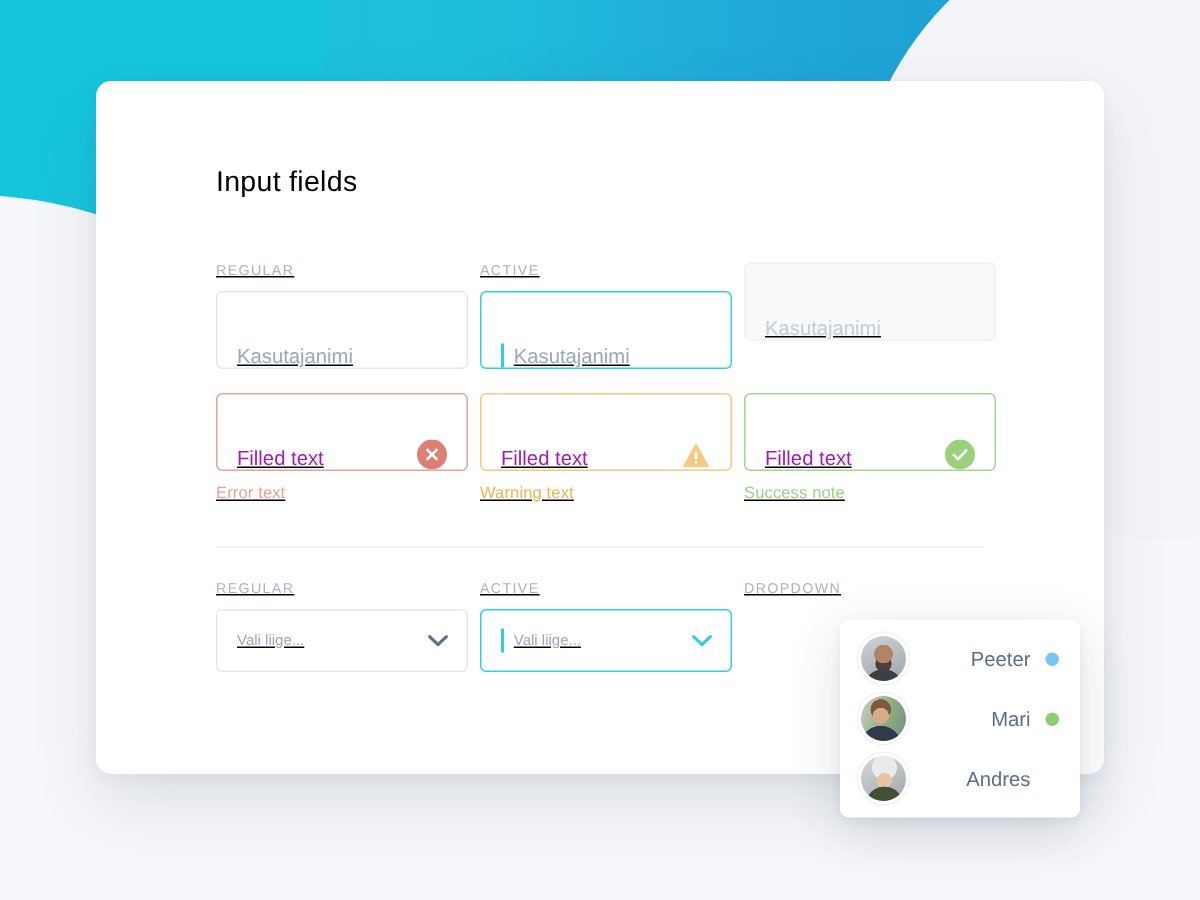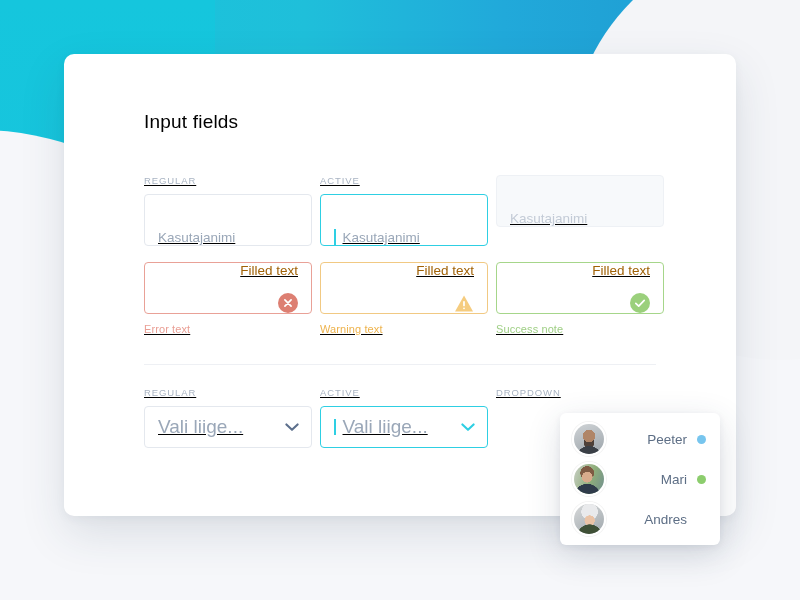--- a/index.html
+++ b/index.html
@@ -148,21 +148,21 @@
   }
   .input.active {
     border-color: #2ecfe3;
     border-width: 1.4px;
   }
   .input.disabled {
     background: #f7f9fb;
     border-color: #eef1f5;
     color: #c3cbd6;
   }
-  .input.filled { color: #a16207; flex-direction: column; }
+  .input.filled { color: #a21caf; }
   .input.error   { border-color: #e9a197; }
   .input.warning { border-color: #f1c983; }
   .input.success { border-color: #a6d68a; }
 
   .input .value { flex: 1; }
 
   
   .st-icon {
     width: 20px;
     height: 20px;
@@ -193,21 +193,21 @@
   .select {
     box-sizing: border-box;
     width: 168px;
     height: 42px;
     border: 1px solid #e4e8ee;
     border-radius: 4px;
     background: #fff;
     display: flex;
     align-items: center;
     padding: 0 12px 0 13px;
-    font-size: 19px;
+    font-size: 10px;
     color: #9aa7b8;
   }
   .select.active {
     border-color: #2ecfe3;
     border-width: 1.4px;
   }
   .select .value { flex: 1; }
   .chev {
     width: 14px; height: 14px;
     flex: 0 0 14px;

